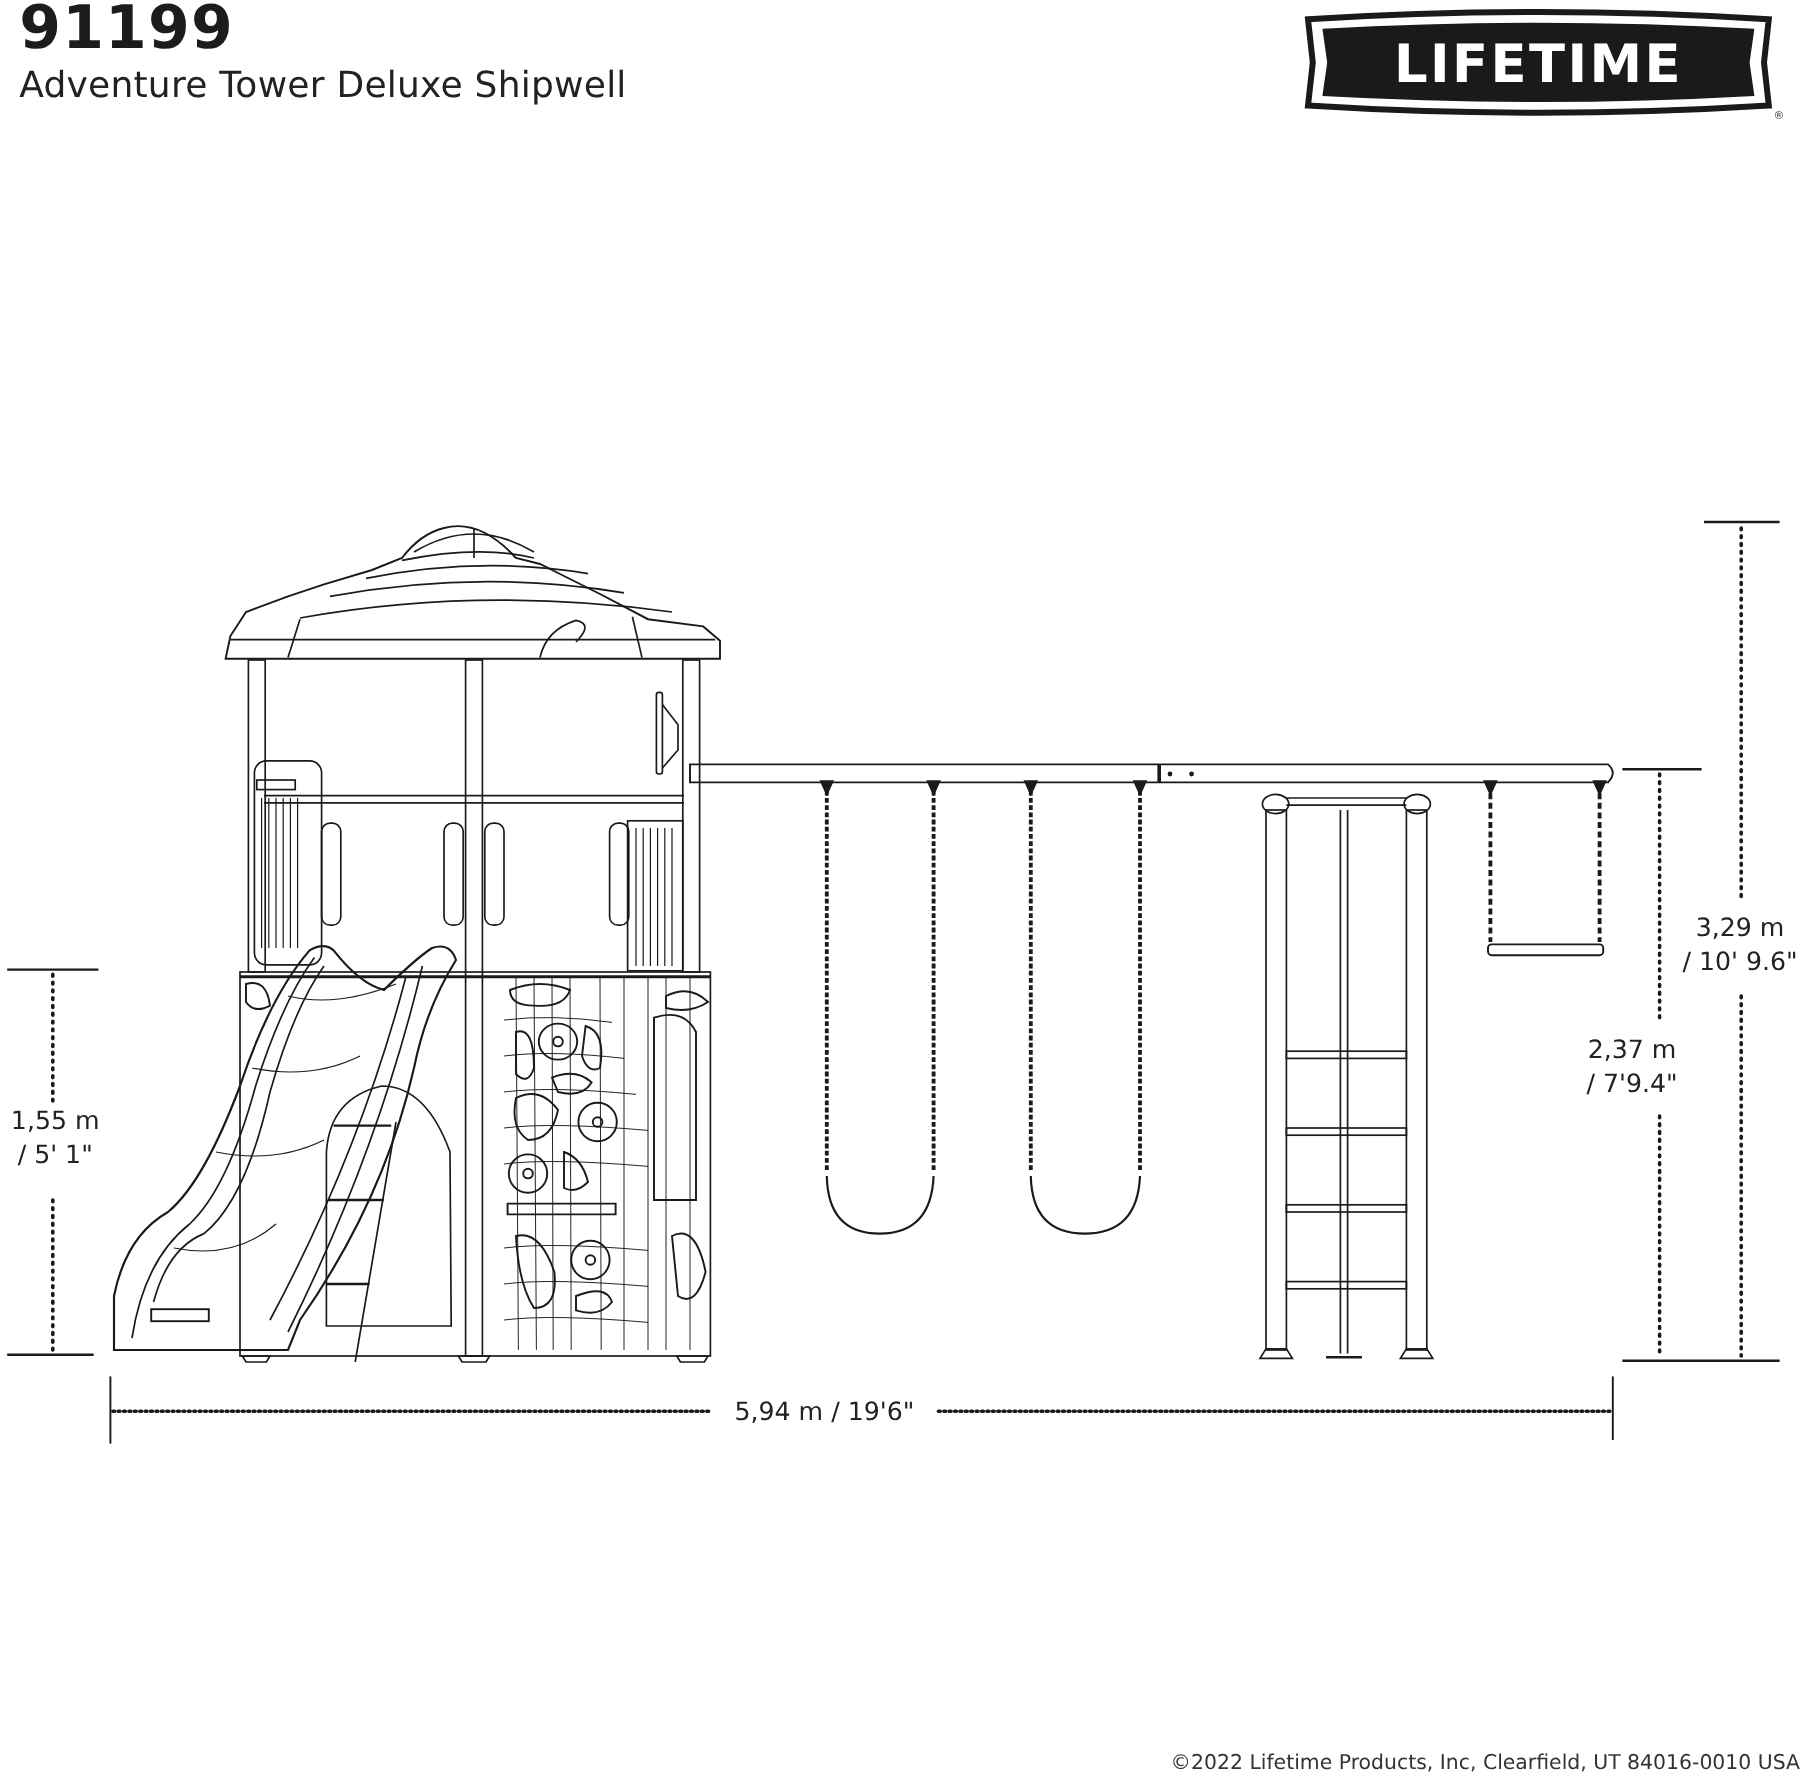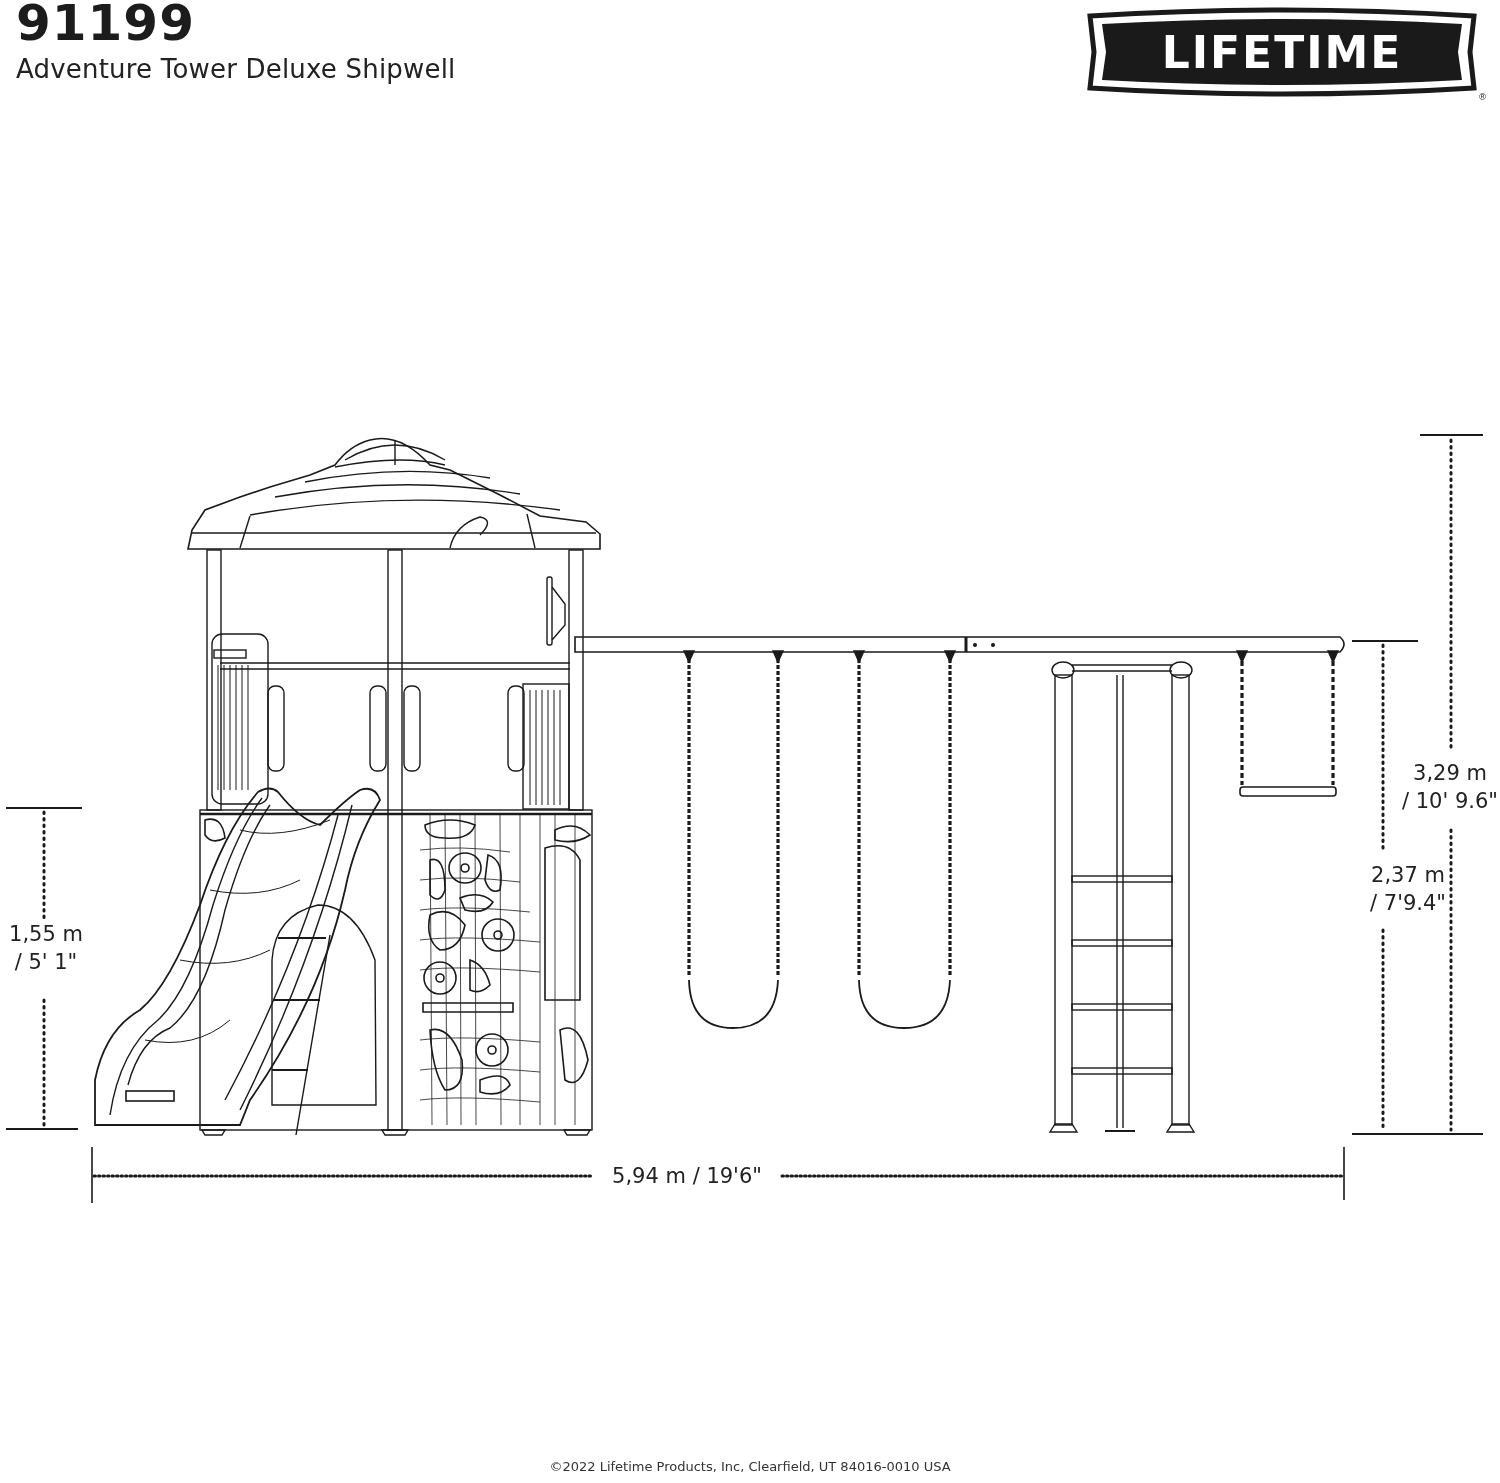--- a/index.html
+++ b/index.html
@@ -1,22 +1,22 @@
 <!DOCTYPE html>
 <html><head>
   <meta charset="utf-8">
   <style>
     html, body { margin: 0; padding: 0; background: #ffffff; }
     body { width: 1500px; height: 1483px; position: relative; overflow: hidden; font-family: "DejaVu Sans", sans-serif; color: #222; }
     .model-number { position: absolute; left: 16px; top: -6px; font-size: 50px; font-weight: bold; letter-spacing: 1px; color: #1c1c1c; }
-    .product-name { position: absolute; left: 16px; top: 54px; font-size: 26px; font-weight: normal; color: #222; letter-spacing: 0.2px; }
+    .product-name { position: absolute; left: 16px; top: 54px; font-size: 30px; font-weight: normal; color: #222; letter-spacing: 0.2px; }
     .logo { position: absolute; left: 1086px; top: 6px; width: 392px; height: 92px; }
     .logo-reg { position: absolute; left: 1478px; top: 92px; font-size: 9px; color: #333; }
     .dim-label { position: absolute; font-size: 21px; color: #222; text-align: center; line-height: 28px; background: #fff; }
-    .footer { position: absolute; left: 0; width: 1500px; top: 1459px; text-align: center; font-size: 13px; color: #333; }
+    .footer { position: absolute; left: 0; width: 1500px; top: 1459px; text-align: right; font-size: 17px; color: #333; }
     svg.drawing { position: absolute; left: 0; top: 0; }
   </style>
 </head>
 <body>
 
 <div class="model-number">91199</div>
 <div class="product-name">Adventure Tower Deluxe Shipwell</div>
 
 <svg class="logo" viewBox="0 0 392 92" width="392" height="92">
   <path d="M4,10 Q196,-2 388,10 L384,46 L388,82 Q196,94 4,82 L8,46 Z" fill="#ffffff" stroke="#1a1a1a" stroke-width="5"></path>
@@ -225,18 +225,18 @@
 
 <div class="dim-label" style="left:596px; top:1162px; width:182px;">
   <span>5,94 m / 19'6"</span>
 </div>
 
 <div class="dim-label" style="left:1395px; top:759px; width:110px; background:transparent;">
   <div>3,29 m</div>
   <div>/ 10' 9.6"</div>
 </div>
 
-<div class="dim-label" style="left:1360px; top:861px; width:96px; background:transparent;">
+<div class="dim-label" style="left:1312px; top:861px; width:96px; background:transparent;">
   <div>2,37 m</div>
   <div>/ 7'9.4"</div>
 </div>
 
 <div class="footer">©2022 Lifetime Products, Inc, Clearfield, UT 84016-0010 USA</div>
 
 </body></html>

